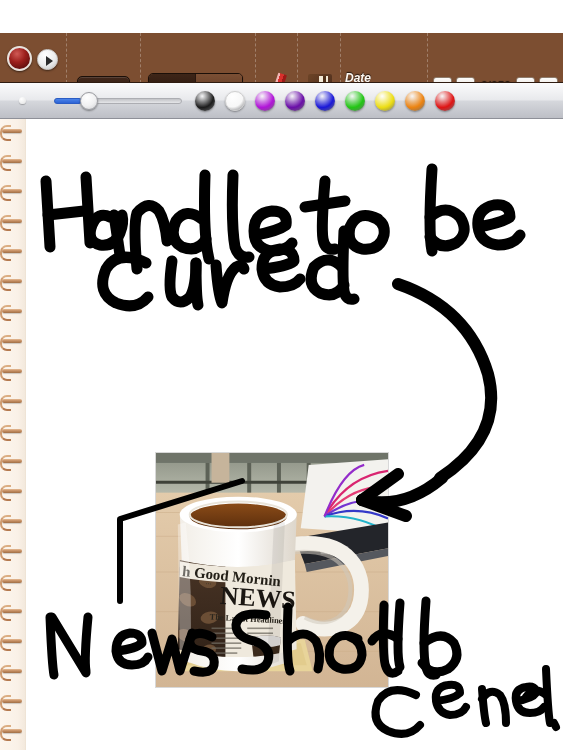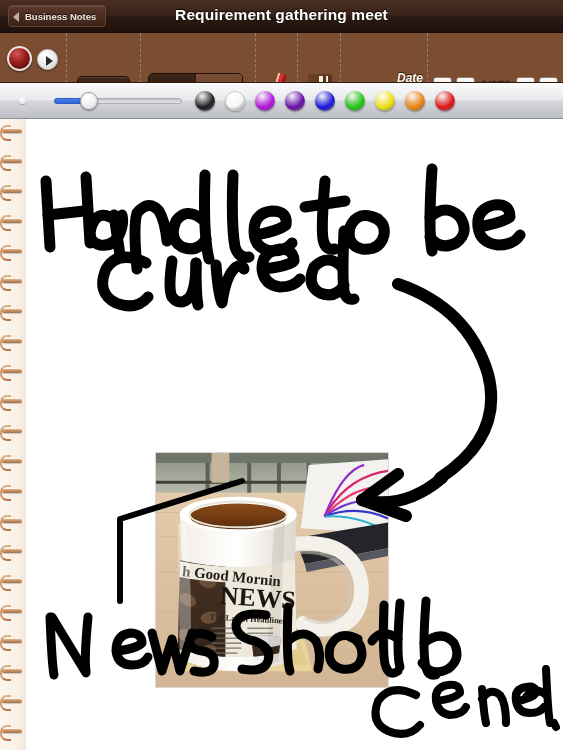--- a/index.html
+++ b/index.html
@@ -118,21 +118,21 @@
     border-radius:2px;
   }
   .floppy .shutter{
     position:absolute; right:4px; top:2px; width:9px; height:9px;
     background:#f2e9d6;
   }
   .floppy .shutter:after{
     content:""; position:absolute; right:2px; top:0; width:3px; height:9px; background:#503018;
   }
 
-  .datebox{ position:absolute; left:345px; top:38px; width:78px; text-align:right; cursor:pointer; }
+  .datebox{ position:absolute; left:345px; top:38px; width:78px; text-align:left; cursor:pointer; }
   .datebox .dlabel{
     color:#fdf8f2; font-size:12px; font-weight:bold; font-style:italic;
     text-shadow:0 -1px 1px rgba(0,0,0,.75);
   }
 
   .navbtn{
     position:absolute; top:44px; width:19px; height:20px;
     background:linear-gradient(to bottom,#fdfcfa,#d6cfc7);
     border:1px solid #8e7b6b; border-radius:3px;
     box-shadow:0 1px 1px rgba(0,0,0,.4);
@@ -244,26 +244,20 @@
   }
   .photo svg{ display:block; width:100%; height:100%; }
 
   .ink{ position:absolute; left:0; top:0; width:563px; height:631px; pointer-events:none; }
 </style>
 </head>
 <body>
 
 <div id="app">
 
-  <div class="titlebar">
-    <div class="backbtn">
-      <span>Business Notes</span>
-    </div>
-    <div class="title">Requirement gathering meet</div>
-  </div>
 
   <div class="leather">
     <div class="sep" style="left:66px"></div>
     <div class="sep" style="left:140px"></div>
     <div class="sep" style="left:255px"></div>
     <div class="sep" style="left:297px"></div>
     <div class="sep" style="left:340px"></div>
     <div class="sep" style="left:427px"></div>
 
     <div class="recbtn"></div>

